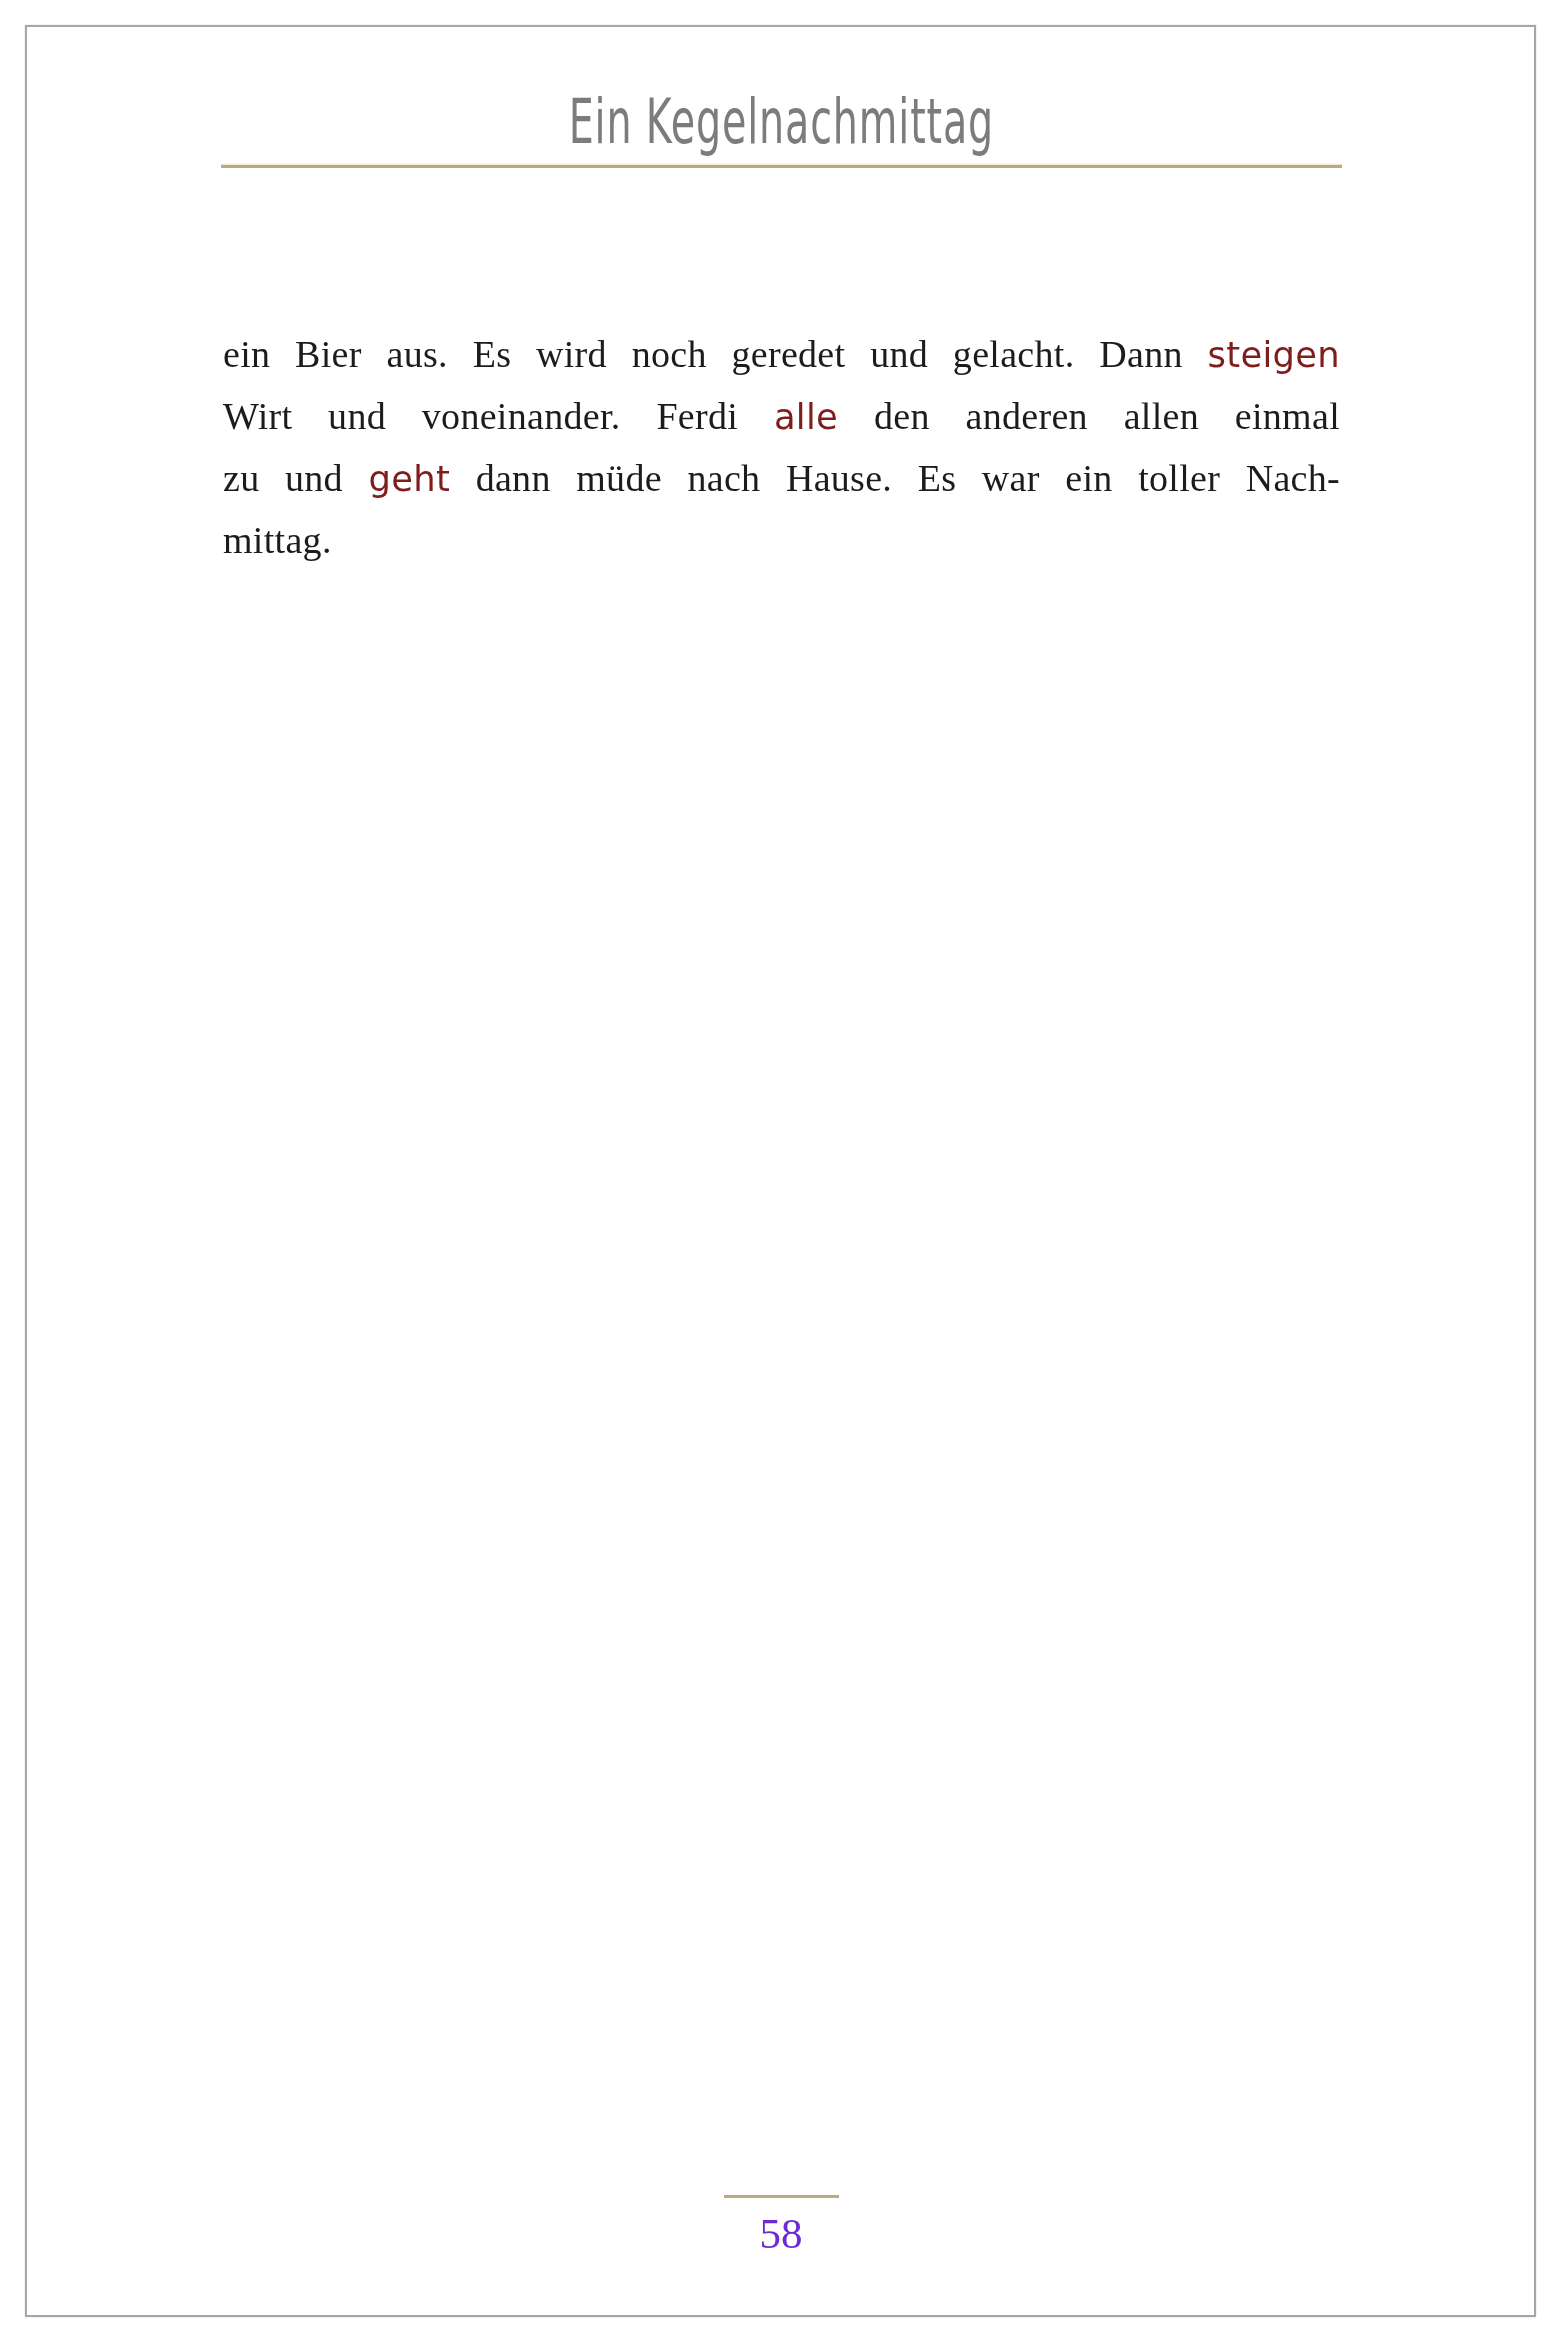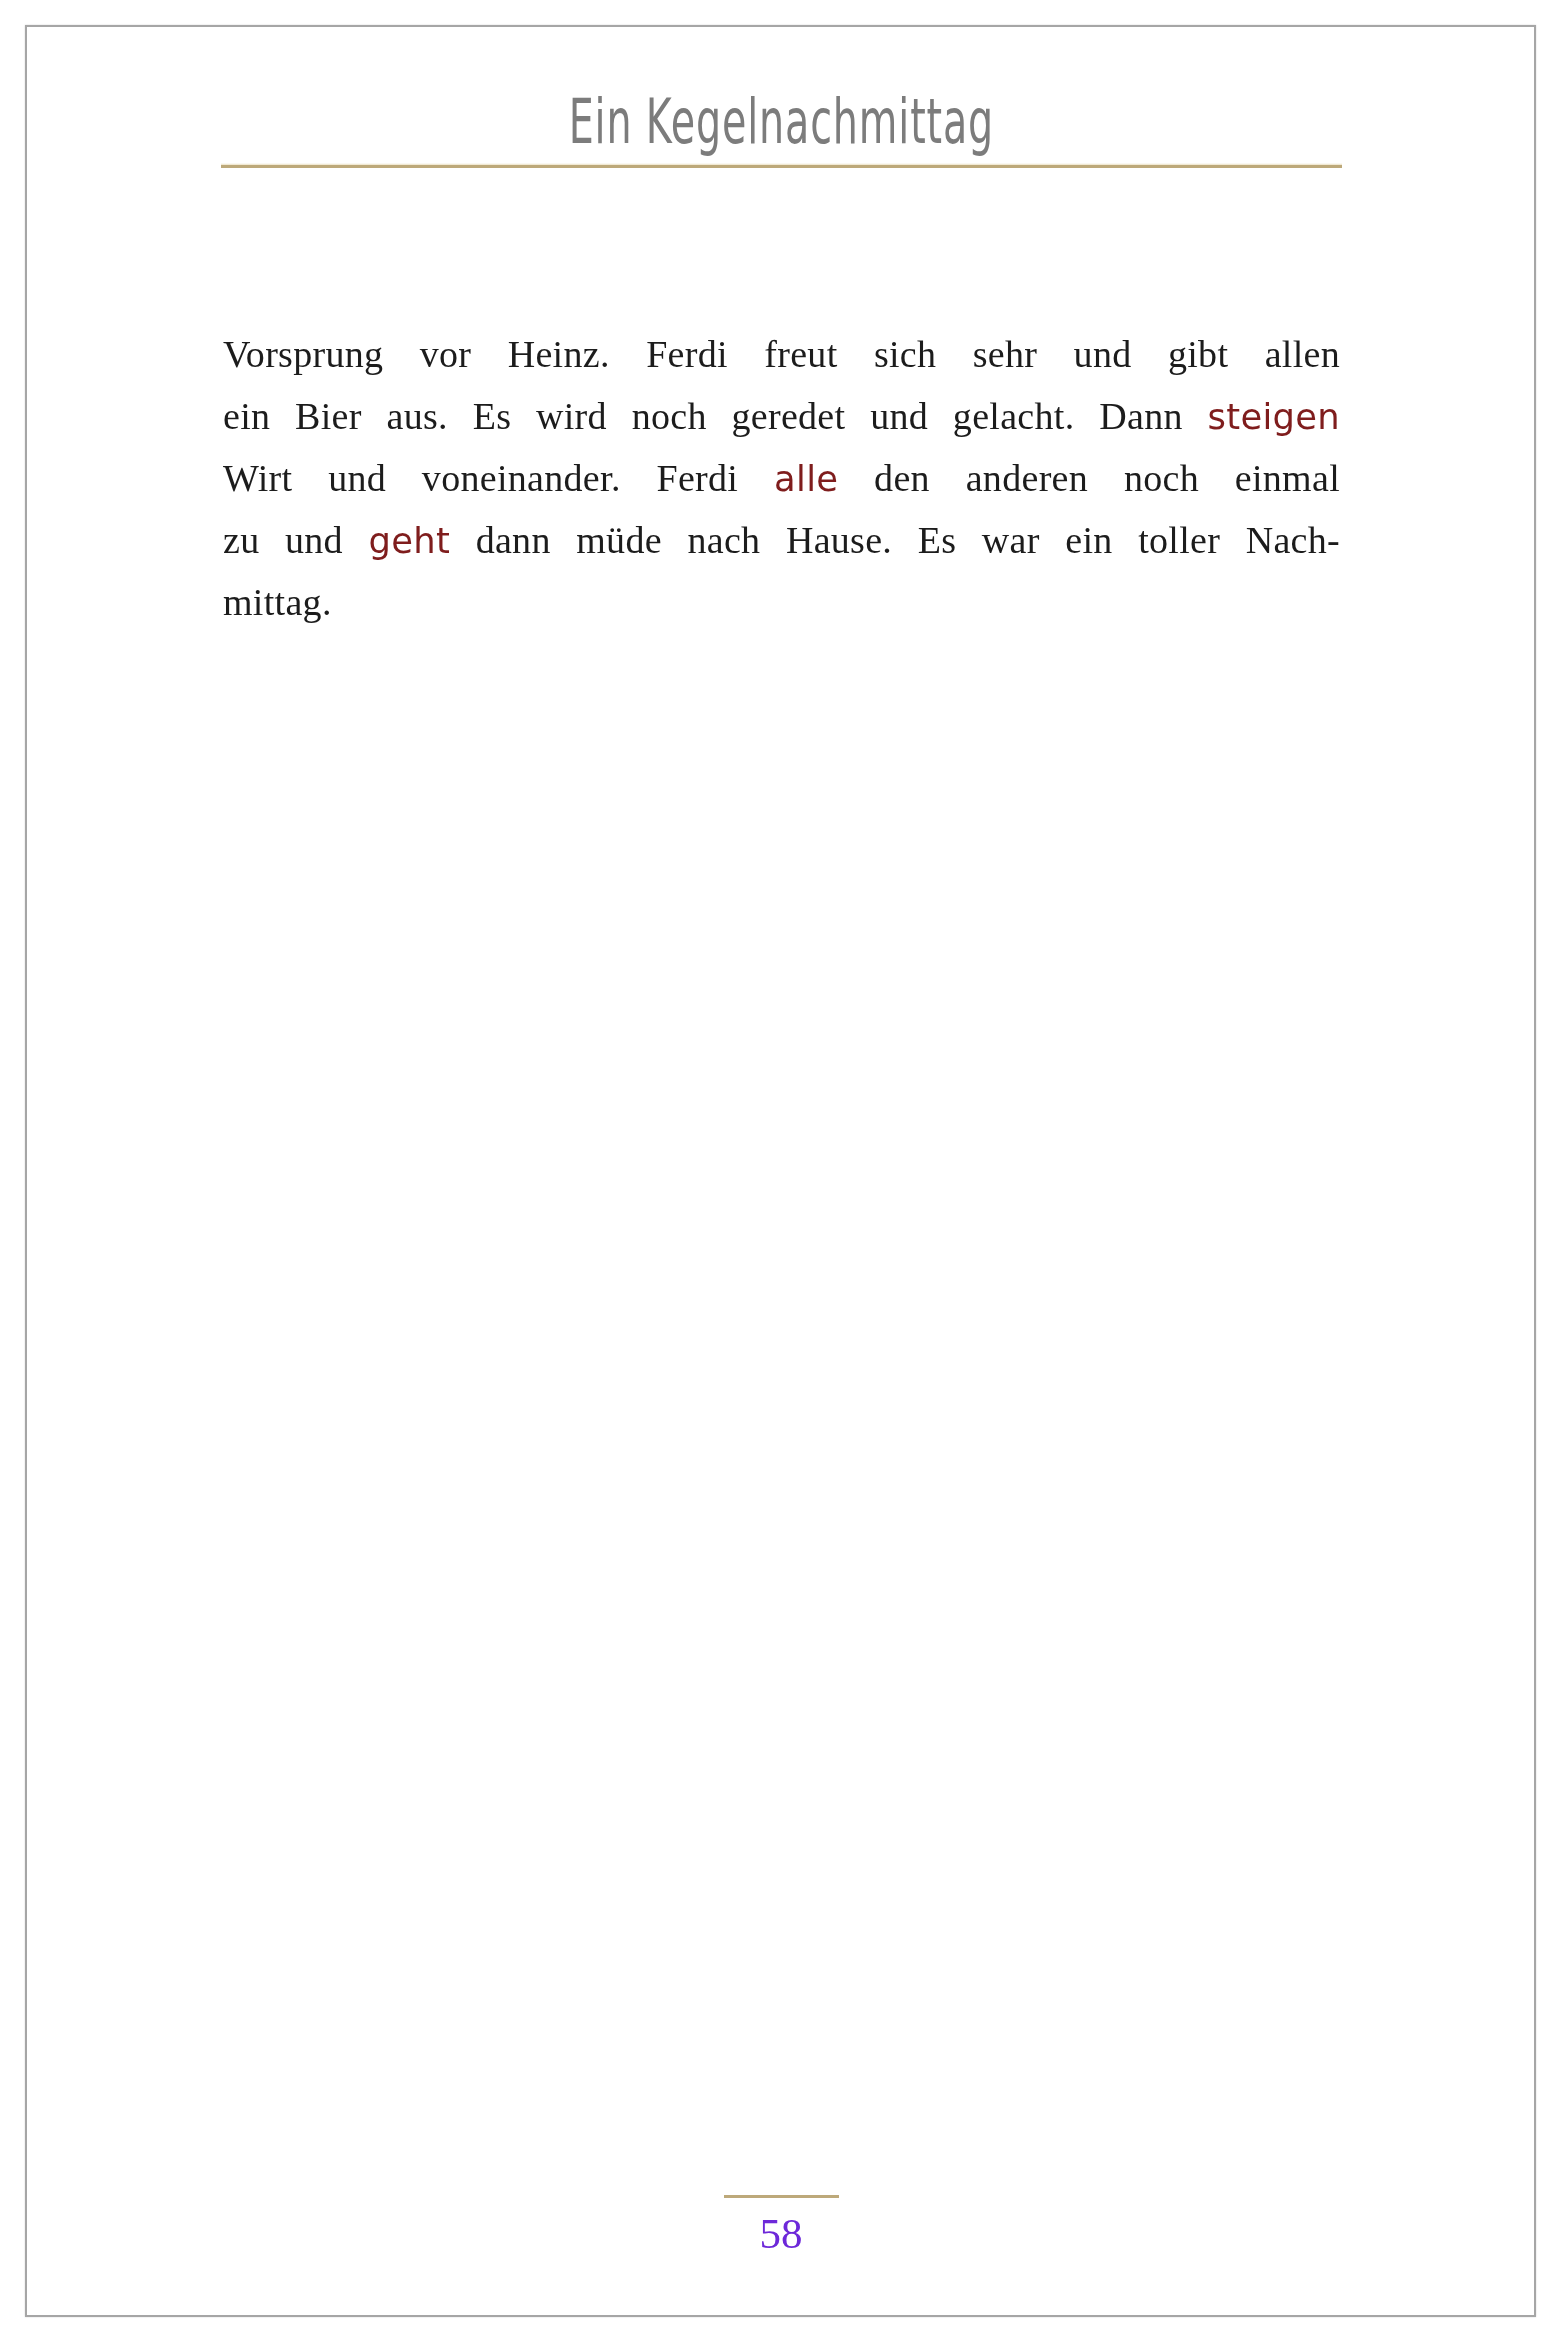--- a/index.html
+++ b/index.html
@@ -105,27 +105,24 @@
   <div class="page-border"></div>
 
   <div class="chapter-title">
     <span class="squeeze">Ein Kegelnachmittag</span>
   </div>
 
   <div class="title-rule"></div>
 
   <div class="paragraph">
     <div class="line">
-      <span>Vorsprung vor Heinz. Ferdi freut sich sehr und gibt allen</span>
-    </div>
-    <div class="line">
       <span>ein Bier aus. Es wird noch geredet und gelacht. Dann </span><span class="hl">steigen</span>
     </div>
     <div class="line">
-      <span>Wirt und voneinander. Ferdi </span><span class="hl">alle</span><span> den anderen noch einmal</span>
+      <span>Wirt und voneinander. Ferdi </span><span class="hl">alle</span><span> den anderen allen einmal</span>
     </div>
     <div class="line">
       <span>zu und </span><span class="hl">geht</span><span> dann müde nach Hause. Es war ein toller Nach-</span>
     </div>
     <div class="line last-line">
       <span>mittag.</span>
     </div>
   </div>
 
   <div class="footer-rule"></div>

